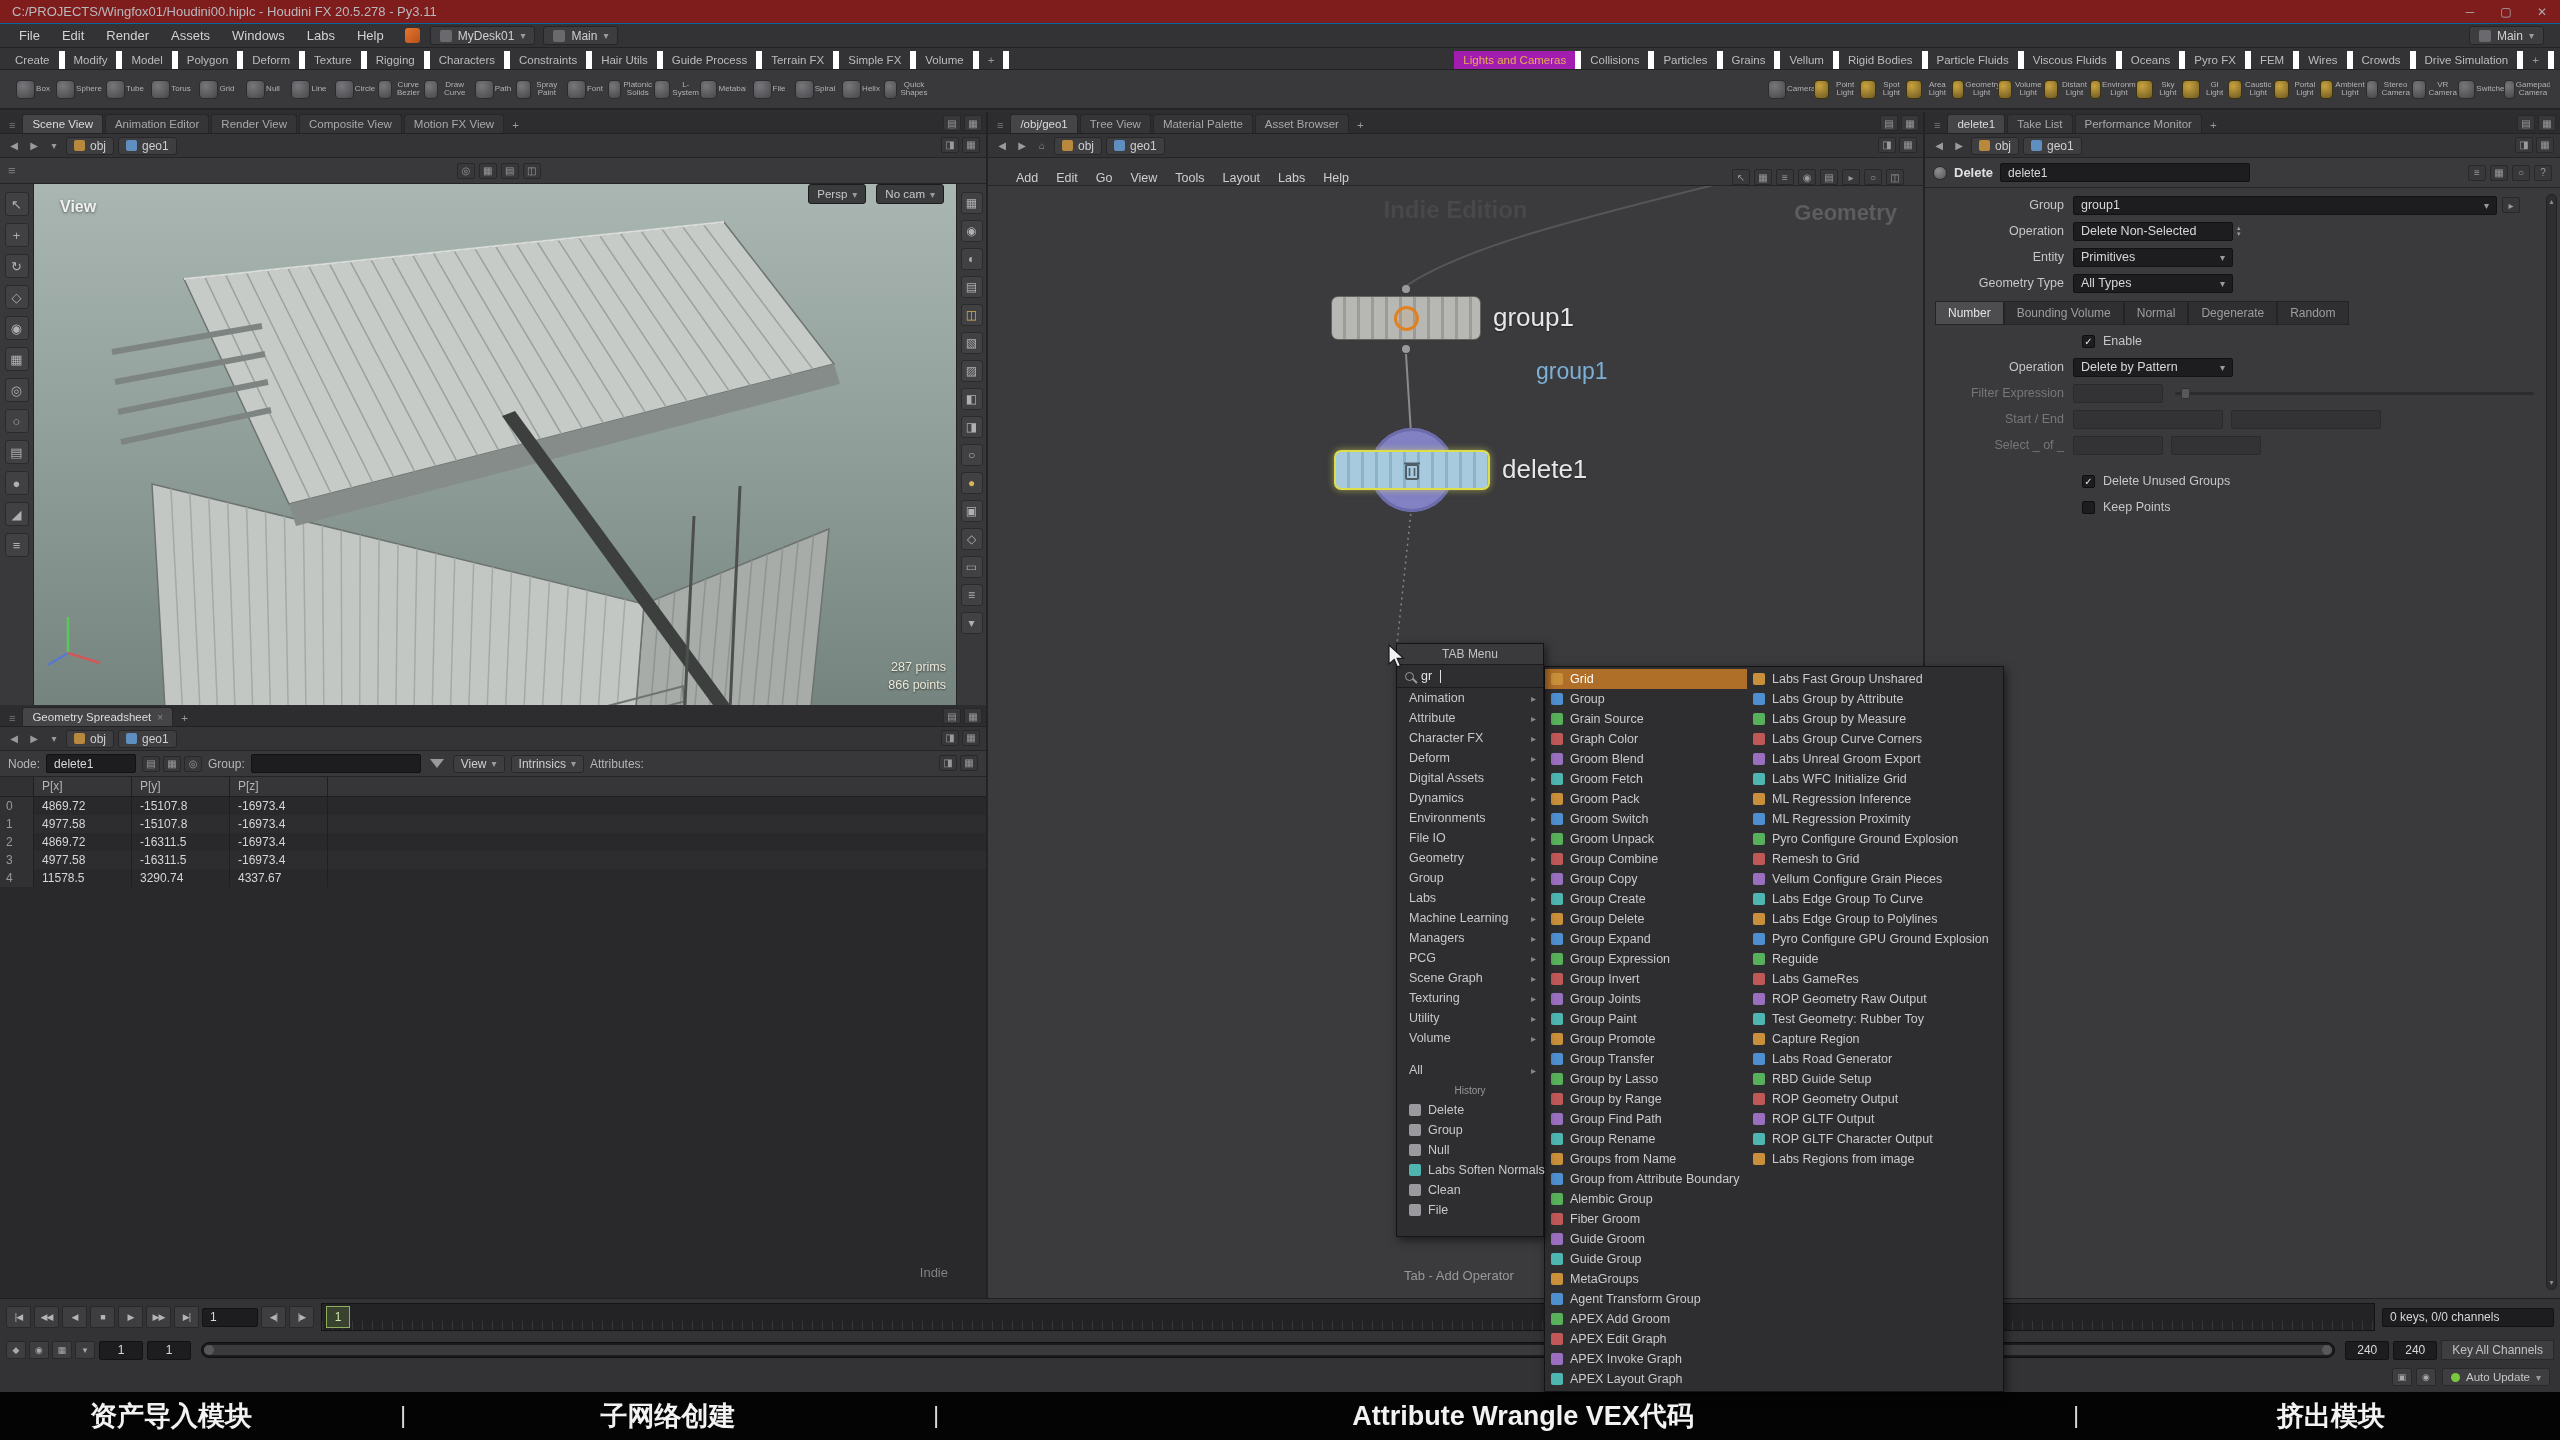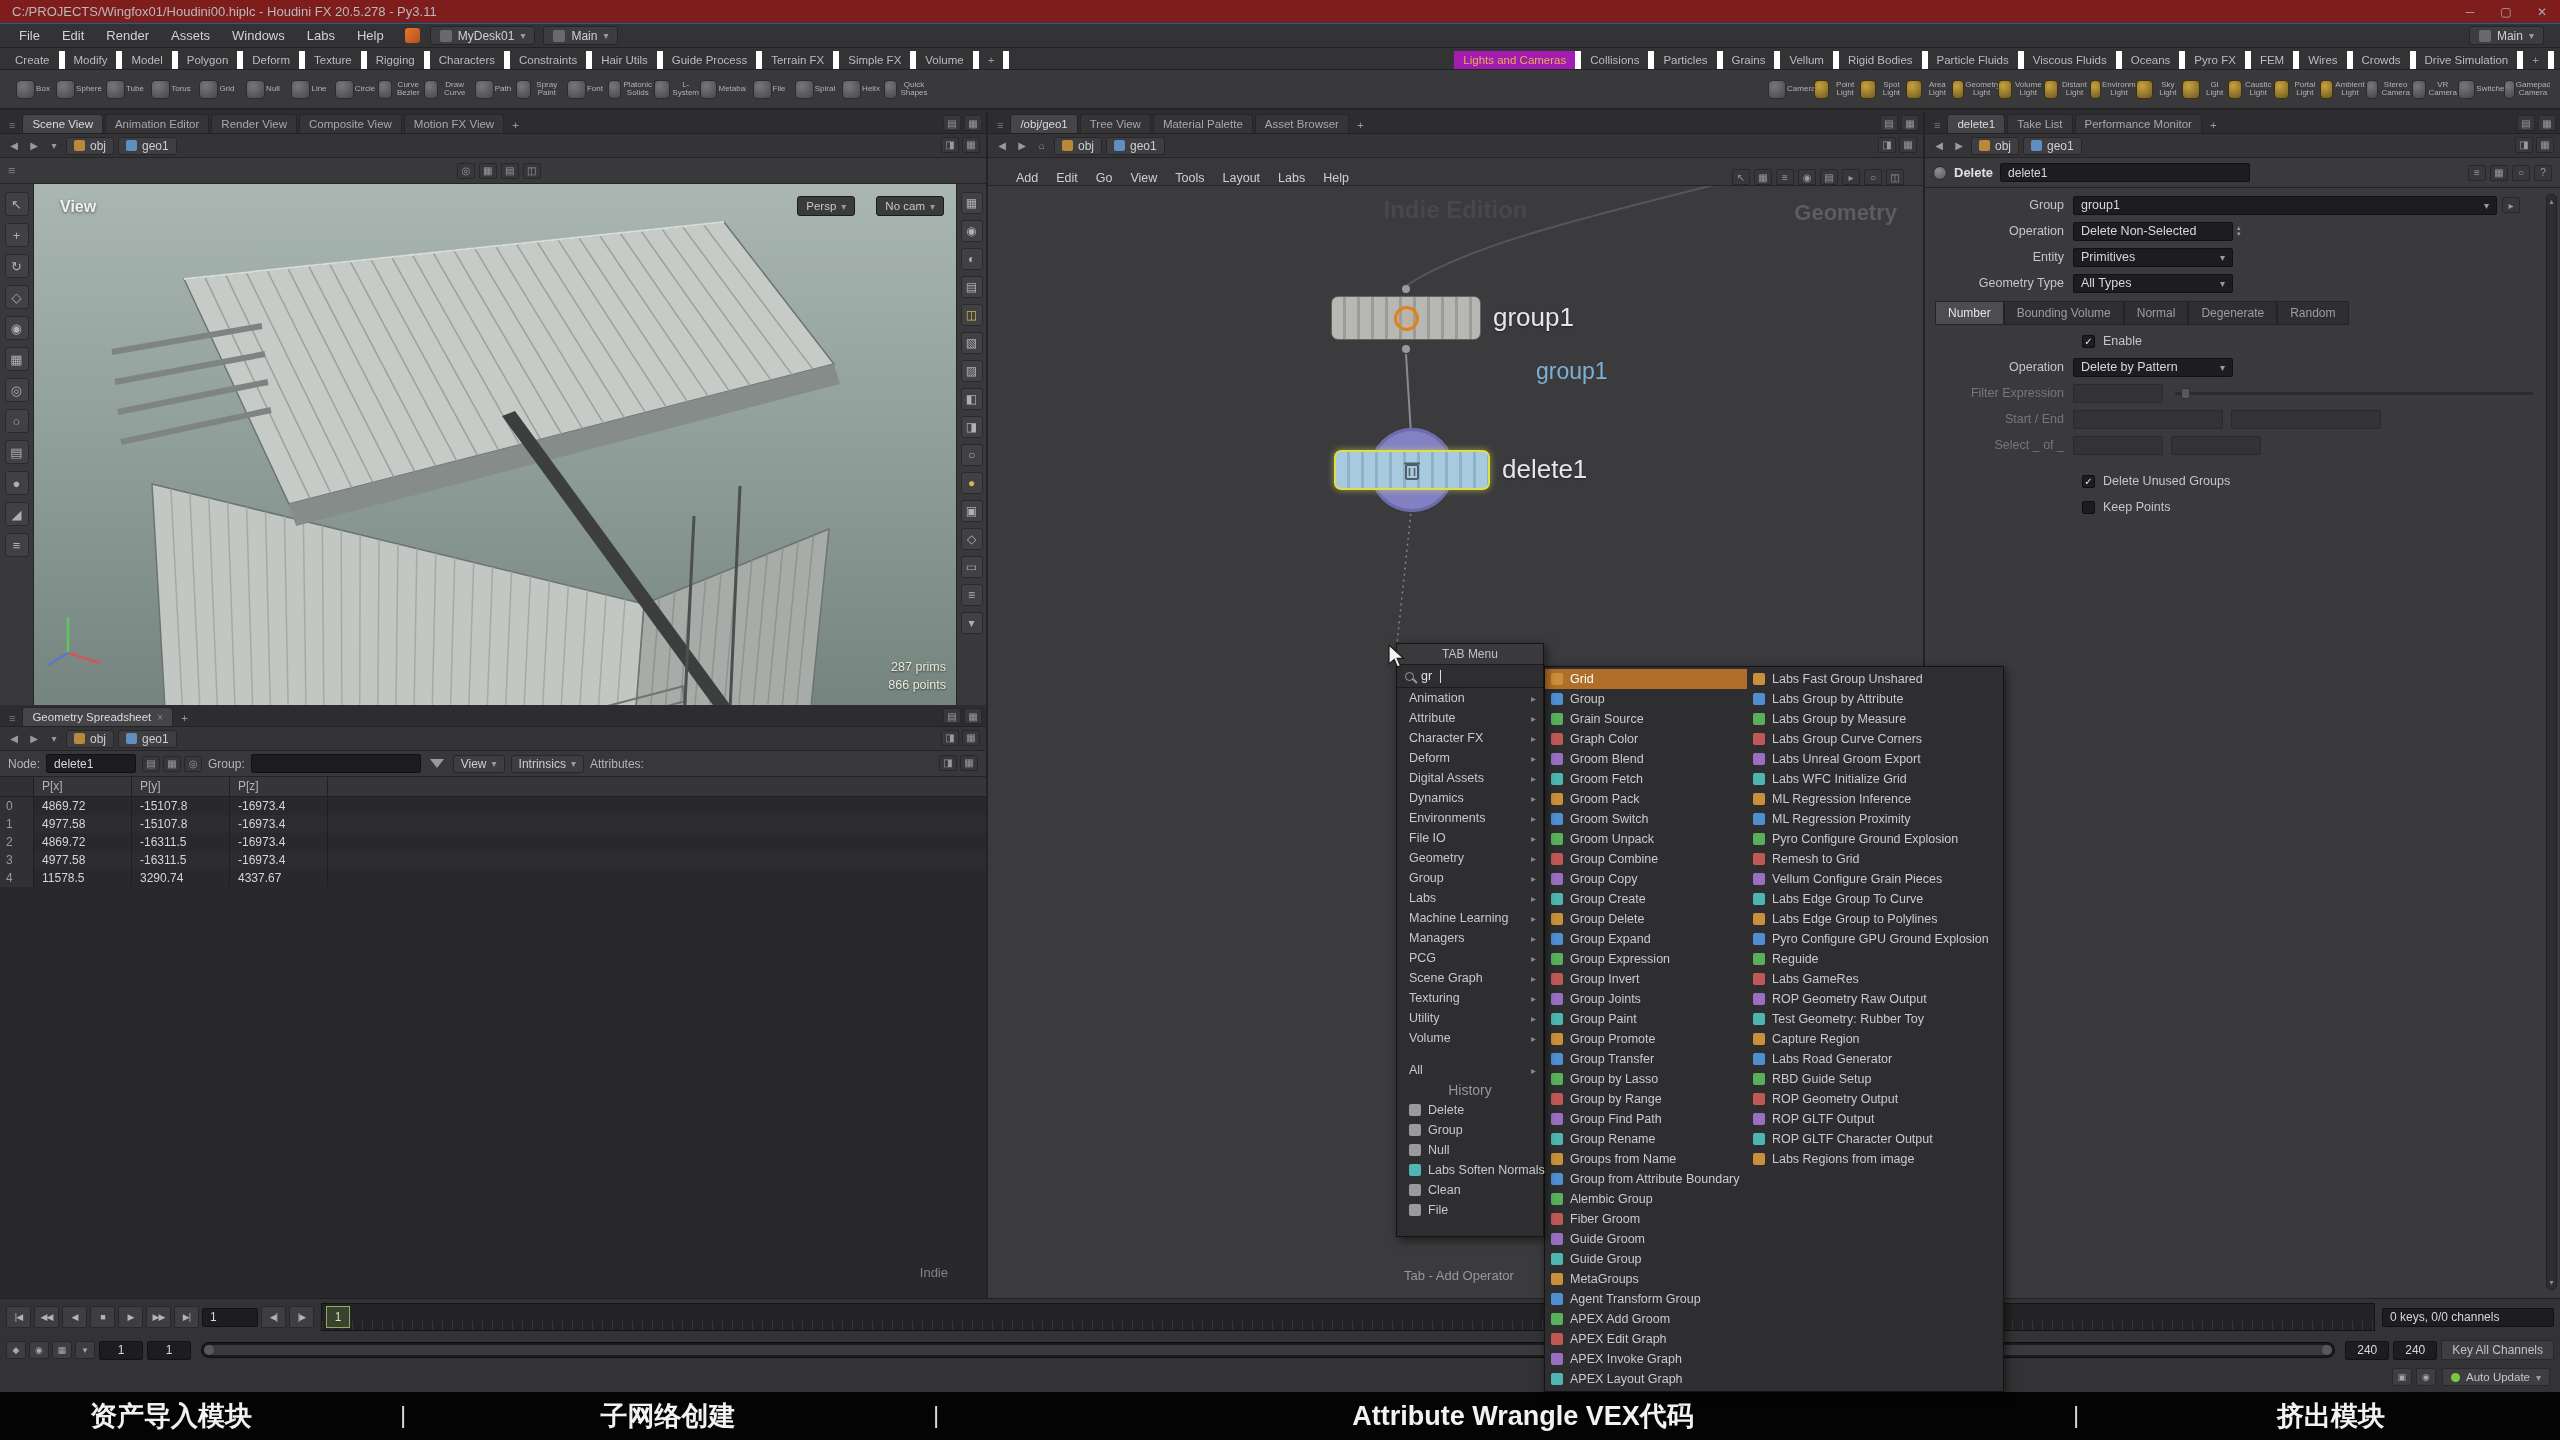--- a/index.html
+++ b/index.html
@@ -58,21 +58,21 @@
 .vp-toolbar{height:26px;background:#39393b;border-bottom:1px solid #242426;display:flex;align-items:center;padding:0 8px;gap:4px}
 .vp-toolbar .sp{flex:1}
 .vp-body{flex:1;display:flex;min-height:0}
 .vp-left{width:34px;background:#39393b;border-right:1px solid #242426;display:flex;flex-direction:column;align-items:center;padding-top:8px;gap:7px}
 .vp-right{width:30px;background:#39393b;border-left:1px solid #242426;display:flex;flex-direction:column;align-items:center;padding-top:8px;gap:6px}
 .vtool{width:24px;height:24px;display:flex;align-items:center;justify-content:center;color:#b0b0b4;font-size:13px;background:#414144;border:1px solid #2a2a2c;border-radius:3px}
 .vp-right .vtool{width:22px;height:22px;font-size:12px}
 .vp-right .vtool:nth-of-type(5),.vp-right .vtool:nth-of-type(11){color:#d8b455}
 .vp-canvas{flex:1;position:relative;background:linear-gradient(180deg,#a9b6b2 0%,#93a19d 45%,#76847f 100%);overflow:hidden}
 .vlabel{position:absolute;left:26px;top:14px;font-size:16px;font-weight:bold;color:#f0f0f2;text-shadow:0 1px 3px rgba(0,0,0,.5)}
-.vpchips{position:absolute;top:12px;right:12px;display:flex;gap:21px}
+.vpchips{position:absolute;top:0;right:12px;display:flex;gap:10px}
 .vchip{background:rgba(38,38,40,.85);border:1px solid #1c1c1e;border-radius:3px;height:20px;display:flex;align-items:center;gap:5px;padding:0 8px;font-size:11.5px;color:#c9c9cc}
 .vstats{position:absolute;right:10px;bottom:10px;text-align:right;color:#eceadb;font-size:12.5px;line-height:1.5;text-shadow:0 1px 2px rgba(0,0,0,.6)}
 .gizmo{position:absolute;left:10px;bottom:34px}
 
 
 .gs-toolbar{height:26px;background:#38383a;border-bottom:1px solid #242426;display:flex;align-items:center;padding:0 8px;gap:6px;font-size:12px}
 .gs-toolbar .lbl{color:#b6b6ba}
 .field{height:19px;background:#1d1d1f;border:1px solid #121214;border-radius:2px;display:flex;align-items:center;padding:0 7px;font-size:12px;color:#d8d8db}
 .funnel{width:0;height:0;border-left:7px solid transparent;border-right:7px solid transparent;border-top:9px solid #9a9a9e;position:relative;margin:0 3px}
 .gs-table{flex:1;background:#29292b;position:relative;font-family:"DejaVu Sans Mono",monospace;font-size:12px;overflow:hidden}
@@ -156,21 +156,21 @@
 
 .tm-main{position:absolute;left:1396px;top:643px;width:148px;height:594px;background:#2e2e30;border:1px solid #141416;box-shadow:2px 3px 9px rgba(0,0,0,.55);z-index:50;font-size:12.5px}
 .tm-title{height:21px;background:#3a3a3d;color:#c2c2c6;display:flex;align-items:center;justify-content:center;font-size:12px;border-bottom:1px solid #1c1c1e}
 .tm-search{height:23px;display:flex;align-items:center;gap:7px;padding:0 8px;border-bottom:1px solid #1c1c1e;color:#e4e4e8}
 .search-ic{width:9px;height:9px;border:1.5px solid #9a9a9e;border-radius:50%;position:relative;flex:none}
 .search-ic::after{content:"";position:absolute;width:6px;height:1.5px;background:#9a9a9e;transform:rotate(45deg);right:-5px;bottom:-2px}
 .caret{display:inline-block;width:1px;height:13px;background:#e0e0e4;margin-left:1px}
 .tm-row{height:20px;display:flex;align-items:center;padding:0 7px 0 12px;color:#c8c8cc;white-space:nowrap}
 .tm-row .sub{margin-left:auto;color:#85858a;font-size:10px}
 .tm-all{margin-top:12px}
-.tm-hist-title{height:20px;display:flex;align-items:center;justify-content:center;color:#97979b;font-size:14px}
+.tm-hist-title{height:20px;display:flex;align-items:center;justify-content:center;color:#97979b;font-size:10px}
 .hico,.tico{width:12px;height:12px;border-radius:2px;flex:none;margin-right:7px;background:#8a8a8e}
 .tm-fly{position:absolute;left:1544px;top:666px;width:460px;height:726px;background:#2e2e30;border:1px solid #141416;box-shadow:2px 3px 9px rgba(0,0,0,.55);z-index:49;display:flex;font-size:12.5px;padding-top:2px}
 .tm-col1{width:202px}
 .tm-col2{width:256px}
 .titem{height:20px;display:flex;align-items:center;padding:0 6px;color:#cacace;white-space:nowrap;overflow:hidden}
 .tm-col1 .titem:nth-of-type(1){background:#b06f28;color:#fff}
 .titem:nth-of-type(6n+1) .tico{background:#c98f3a}
 .titem:nth-of-type(6n+2) .tico{background:#4f8fd0}
 .titem:nth-of-type(6n+3) .tico{background:#58b05a}
 .titem:nth-of-type(6n+4) .tico{background:#c05858}

